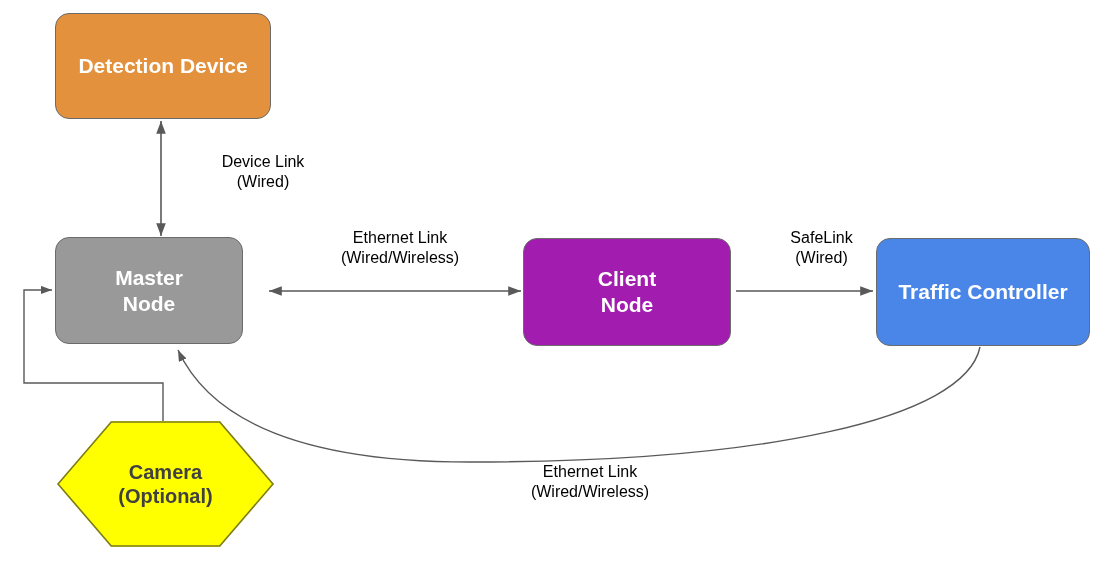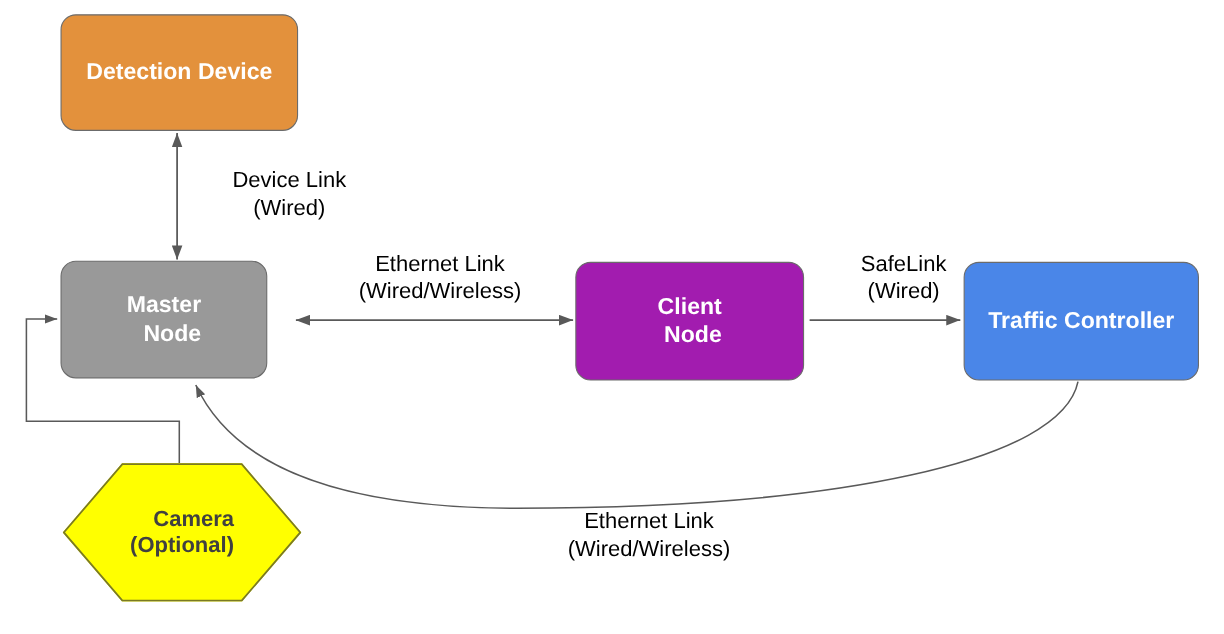--- a/index.html
+++ b/index.html
@@ -24,21 +24,21 @@
     top: 0;
     width: 1113px;
     height: 576px;
     pointer-events: none;
   }
   .node {
     position: absolute;
     display: flex;
     align-items: center;
     justify-content: center;
-    text-align: right;
+    text-align: center;
     box-sizing: border-box;
     font-weight: bold;
     line-height: 1.22;
     white-space: pre-line;
   }
   .node.rounded {
     border-radius: 14px;
     border: 1px solid #6b6b6b;
   }
   .node-detection {
@@ -81,21 +81,21 @@
     left: 57px; top: 421px; width: 217px; height: 126px;
   }
   .hex-outline {
     position: absolute;
     left: 0; top: 0;
     width: 217px; height: 126px;
   }
   .edge-label {
     position: absolute;
     text-align: center;
-    font-size: 20px;
+    font-size: 16px;
     color: #000000;
     line-height: 1.26;
     white-space: pre-line;
     font-weight: normal;
   }
   .lbl-device { left: 168px; top: 152px; width: 190px; }
   .lbl-eth-top { left: 275px; top: 228px; width: 250px; }
   .lbl-safelink { left: 734px; top: 228px; width: 175px; }
   .lbl-eth-bottom { left: 450px; top: 462px; width: 280px; }
 </style>

